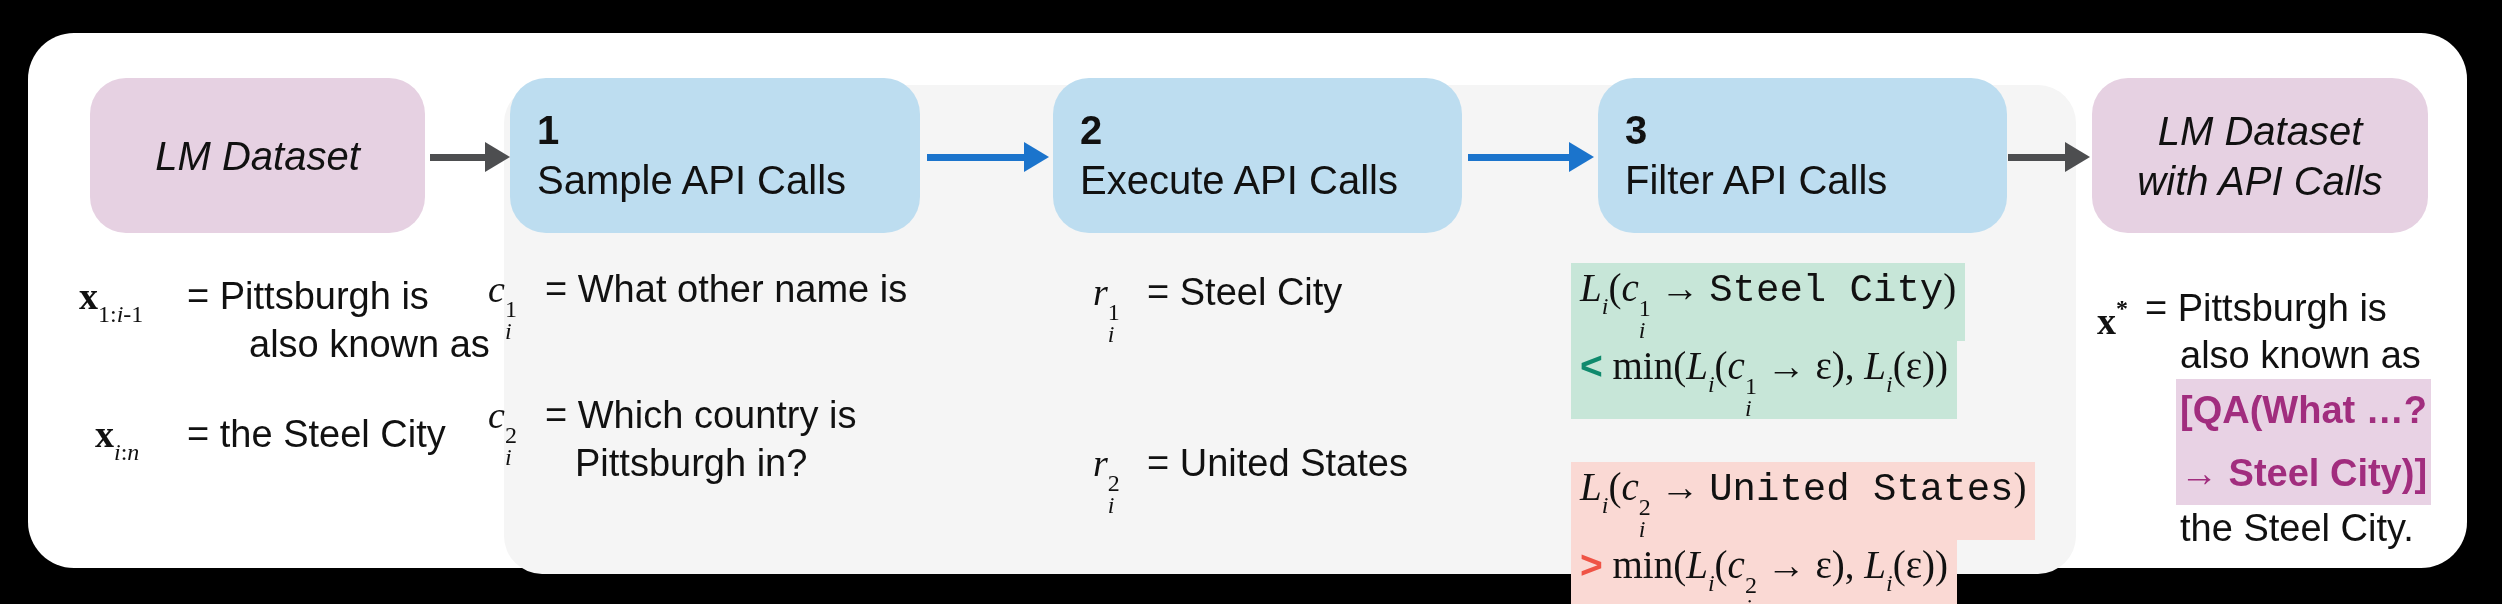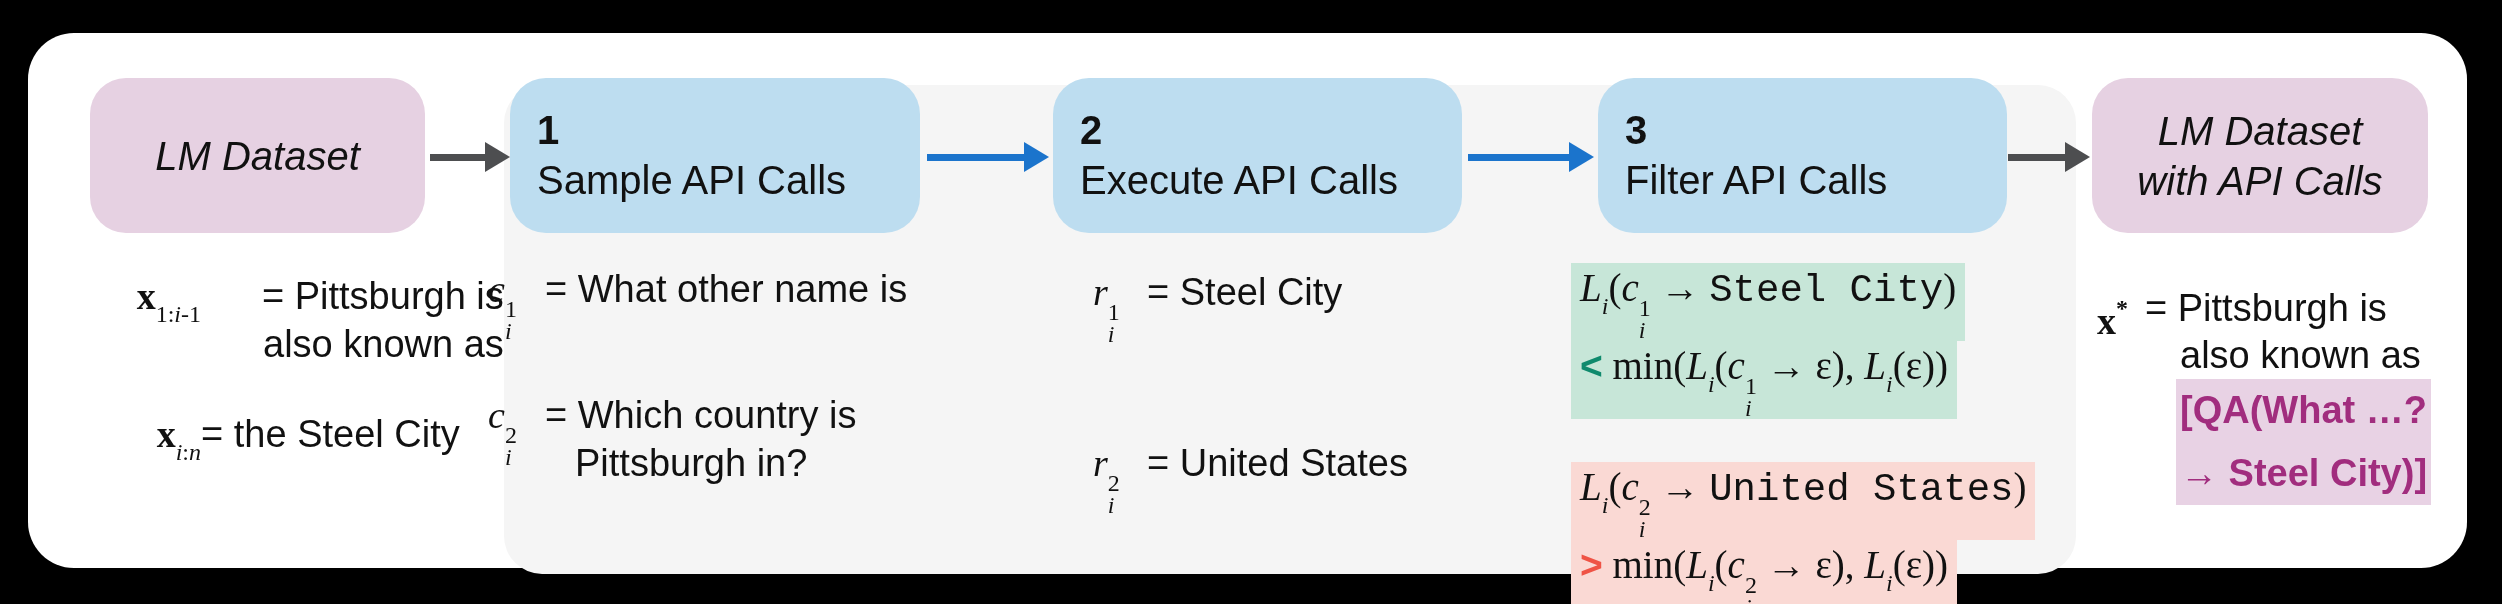--- a/index.html
+++ b/index.html
@@ -98,21 +98,21 @@
 </div>
 <div class="arrow blue" style="left:1468px;width:126px;">
   <div class="shaft" style="width:102px;"></div>
   <div class="head" style="left:101px;"></div>
 </div>
 <div class="arrow gray" style="left:2008px;width:82px;">
   <div class="shaft" style="width:58px;"></div>
   <div class="head" style="left:57px;"></div>
 </div>
 
-<div class="tblock" style="left:93px;top:272px;text-align:right;">
+<div class="tblock" style="left:79px;top:272px;">
   <div class="entry" style="margin-bottom:42px;">
     <span class="sym" style="width:108px;"><span class="tk-mbf">x</span><span class="tk-sb">1:</span><span class="tk-sbi">i</span><span class="tk-sb">-1</span></span>
     <span class="txt">
       <div>= Pittsburgh is</div>
       <div class="ind-l">also known as</div>
     </span>
   </div>
   <div class="entry">
     <span class="sym" style="width:108px;padding-left:16px;box-sizing:border-box;"><span class="tk-mbf">x</span><span class="tk-sbi">i</span><span class="tk-sb">:</span><span class="tk-sbi">n</span></span>
     <span class="txt">
@@ -165,15 +165,16 @@
 </div>
 
 <div class="tblock" style="left:2097px;top:285px;">
   <div class="entry" style="line-height:47px;">
     <span class="sym" style="width:48px;"><span class="tk-mbf">x</span><span class="tk-sp">*</span></span>
     <span class="txt">
       <div>= Pittsburgh is</div>
       <div class="ind-r">also known as</div>
       <div class="ind-r"><span class="hl-m">[QA(What …?</span></div>
       <div class="ind-r"><span class="hl-m">→ Steel City)]</span></div>
+      <div class="ind-r">the Steel City.</div>
     </span>
   </div>
 </div>
 
 </body></html>

